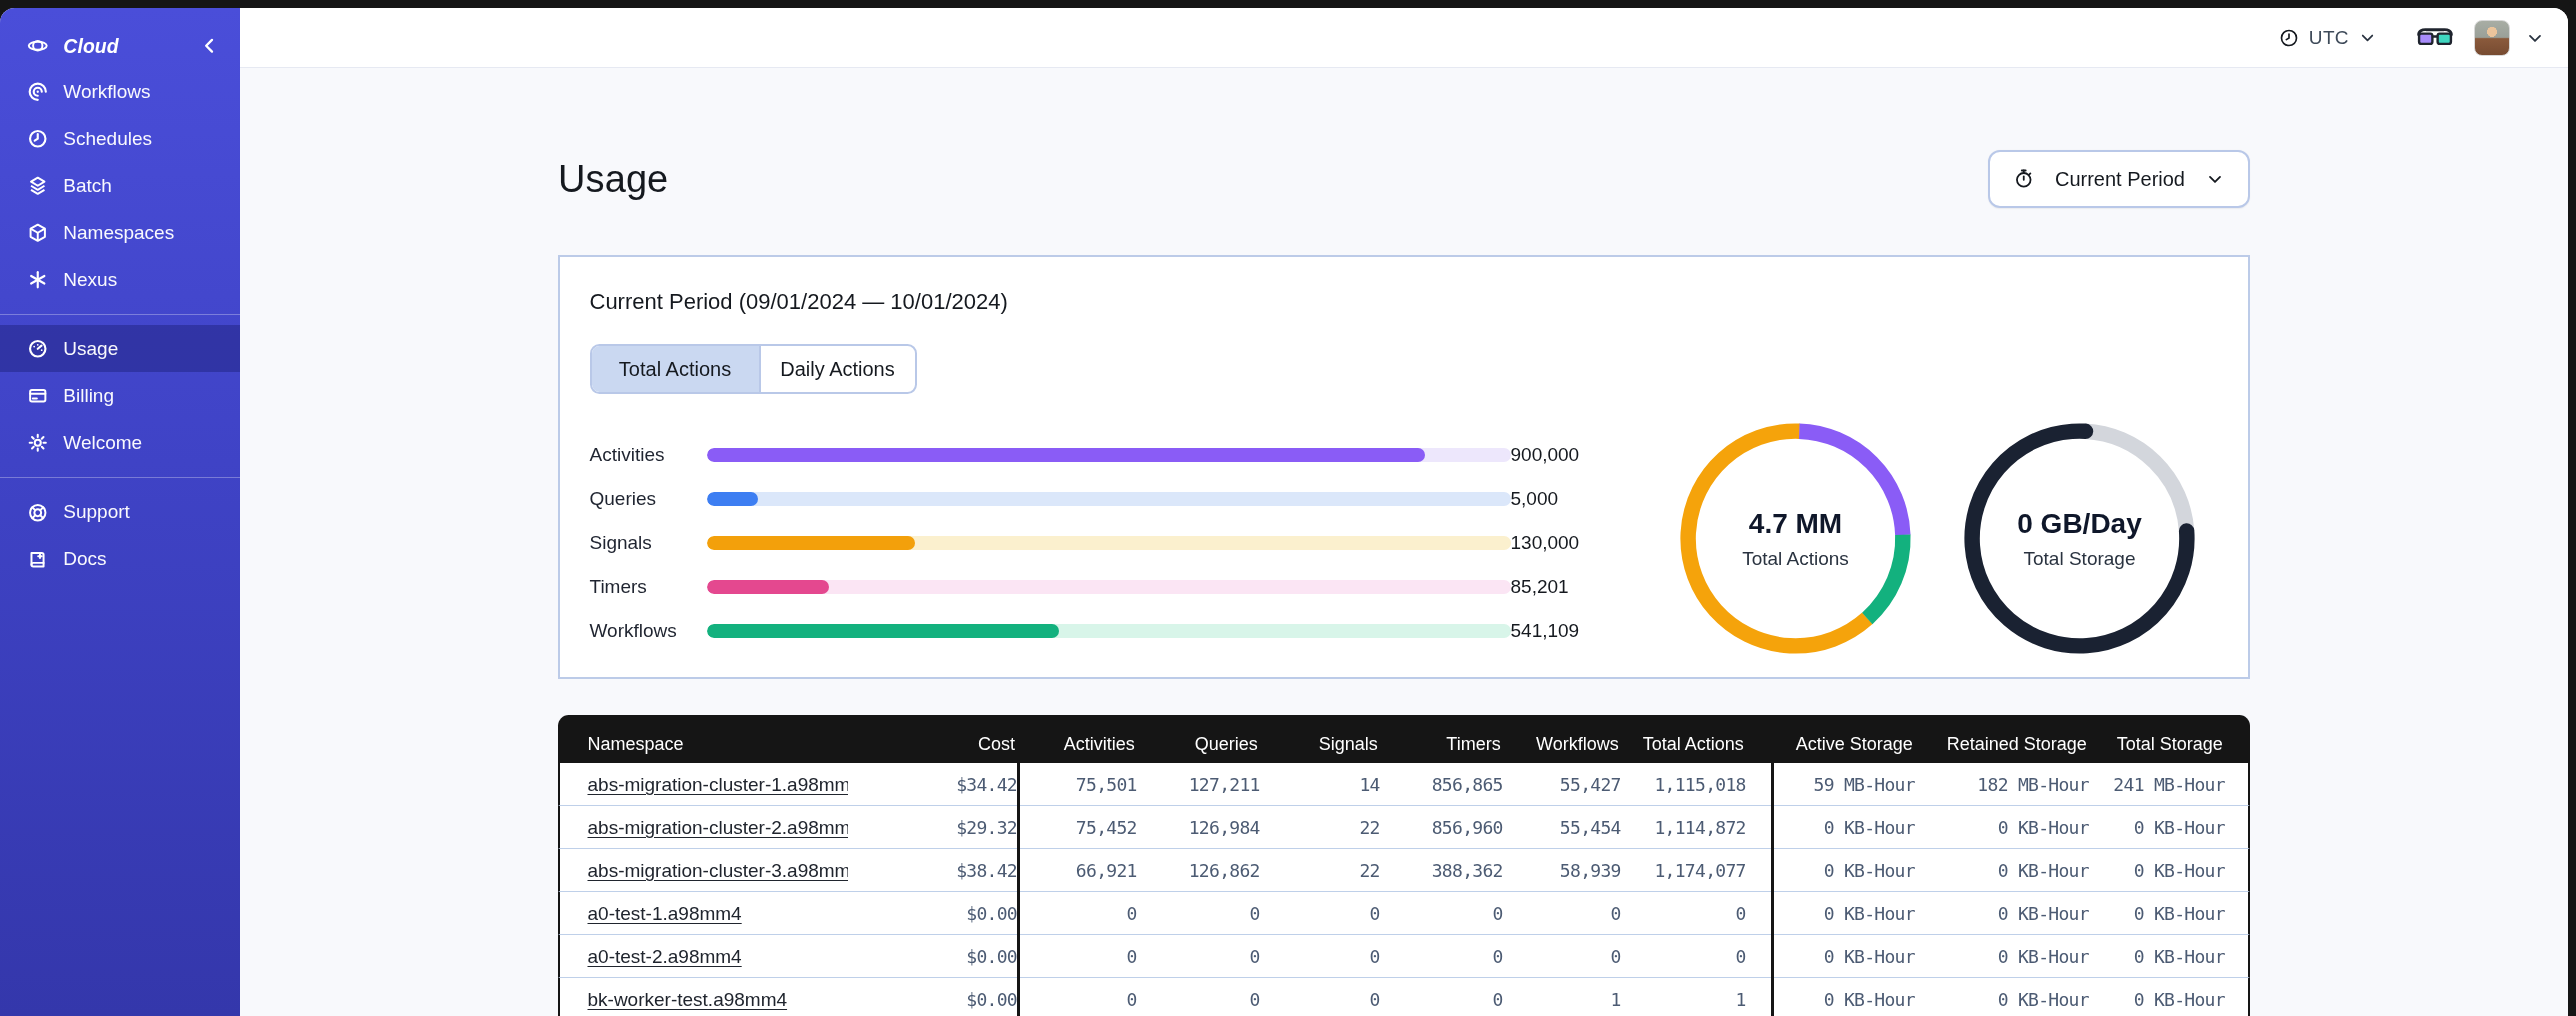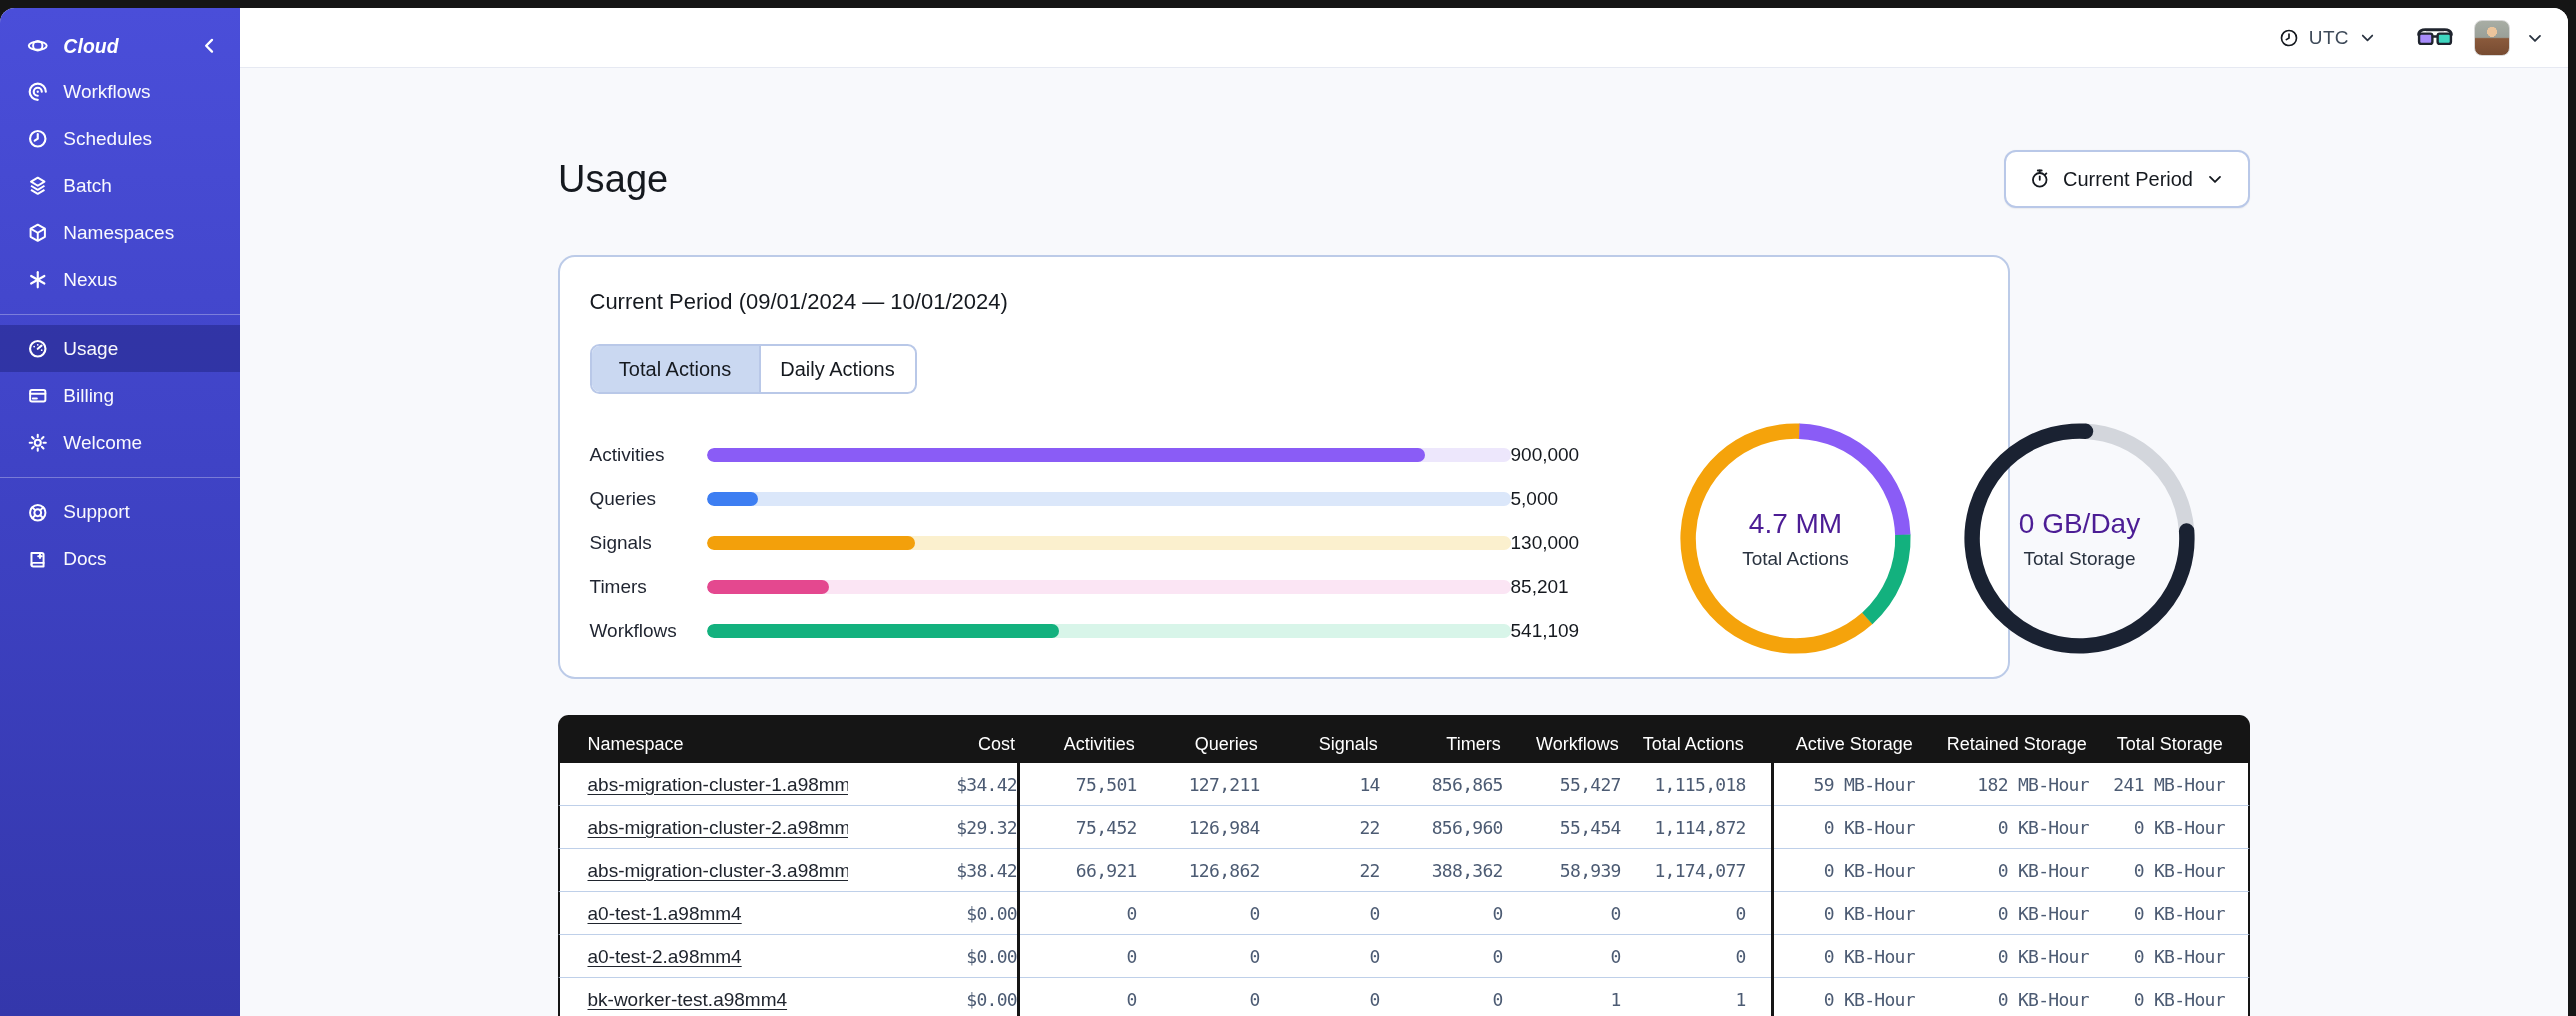--- a/index.html
+++ b/index.html
@@ -35,28 +35,28 @@
               radial-gradient(circle at 50% 32%, #EBC49C 0 17%, rgba(0,0,0,0) 18%),
               linear-gradient(180deg,#A8ADA4 0%, #9AA099 48%, #8A5A3C 52%, #774B31 100%);
             border:0.7px solid #d8d8d8; }
   .avatar-chevron { margin-left:14.8px; cursor:pointer; display:flex; align-items:center; }
 
   
   .main { position:absolute; left:240px; top:60px; right:0; bottom:0; overflow:hidden; }
   .inner { width:1692px; margin:0 auto; }
   .page-head { display:flex; align-items:center; justify-content:space-between; padding-top:82px; }
   .page-title { font-size:38px; font-weight:500; color:#15191F; letter-spacing:0.1px; }
-  .pill-button { display:flex; align-items:center; gap:12px; height:58px; padding:0 23px;
+  .pill-button { display:flex; align-items:center; gap:20px; height:58px; padding:0 23px;
                  background:#fff; border:2px solid #B9C8E8; border-radius:12px; cursor:pointer;
                  box-shadow:0 0.7px 1.3px rgba(16,24,40,.06); }
   .pill-button .pb-label { font-size:20px; font-weight:500; color:#15191F; }
 
   
-  .card { position:relative; margin-top:47px; width:1452px; height:424px; background:#fff;
-          border:2px solid #BCCBE8; border-radius:17px; }
+  .card { position:relative; margin-top:47px; width:1692px; height:424px; background:#fff;
+          border:2px solid #BCCBE8; border-radius:0; }
   .card-title { position:absolute; left:29.5px; top:32px; font-size:22px; font-weight:500; color:#15191F; }
   .tabs { position:absolute; left:29.5px; top:87px; display:flex; height:50px;
           border:2px solid #B9C8E8; border-radius:9.4px; overflow:hidden; background:#fff; }
   .tab { display:flex; align-items:center; justify-content:center; font-size:20px; font-weight:500;
          color:#15191F; cursor:pointer; }
   .tab-a { width:169px; }
   .tab-b { width:154px; }
   .tab.active { background:#CAD8F1; border-right:2px solid #B9C8E8; }
 
   .bars { position:absolute; left:29.5px; top:176px; width:1030px; }
@@ -65,21 +65,21 @@
   .bar-track { width:804px; height:14px; border-radius:7.4px; overflow:hidden; }
   .bar-fill { height:100%; border-radius:7.4px; }
   .bar-value { width:107px; text-align:left; font-size:19px; color:#15191F; }
 
   .donut-wrap { position:absolute; width:247px; height:247px; }
   .donut-1 { left:1112px; top:158px; }
   .donut-2 { left:1396px; top:158px; }
   .donut-wrap svg { position:absolute; inset:0; }
   .donut-center { position:absolute; inset:0; display:flex; flex-direction:column;
                   align-items:center; justify-content:center; gap:8px; text-align:center; }
-  .donut-value { font-size:28px; font-weight:400; color:#4c1d95; }
+  .donut-value { font-size:28px; font-weight:700; color:#0f172a; }
   .donut-label { font-size:19px; color:#2A3340; }
 
   
   .usage-table { margin-top:36px; width:1692px; }
   .thead, .trow { display:grid;
     grid-template-columns:288px 169px 2.7px 117px 123px 120px 123px 118px 125px 25.5px 2.7px 141px 174px 136px 1fr;
     align-items:center; }
   .thead { height:48px; background:#151515; border-radius:10.7px 10.7px 0 0; color:#fff; }
   .thead .hc { font-size:18px; font-weight:400; white-space:nowrap;margin-top:10px; }
   .hc-left { padding-left:29.5px; text-align:left; }

